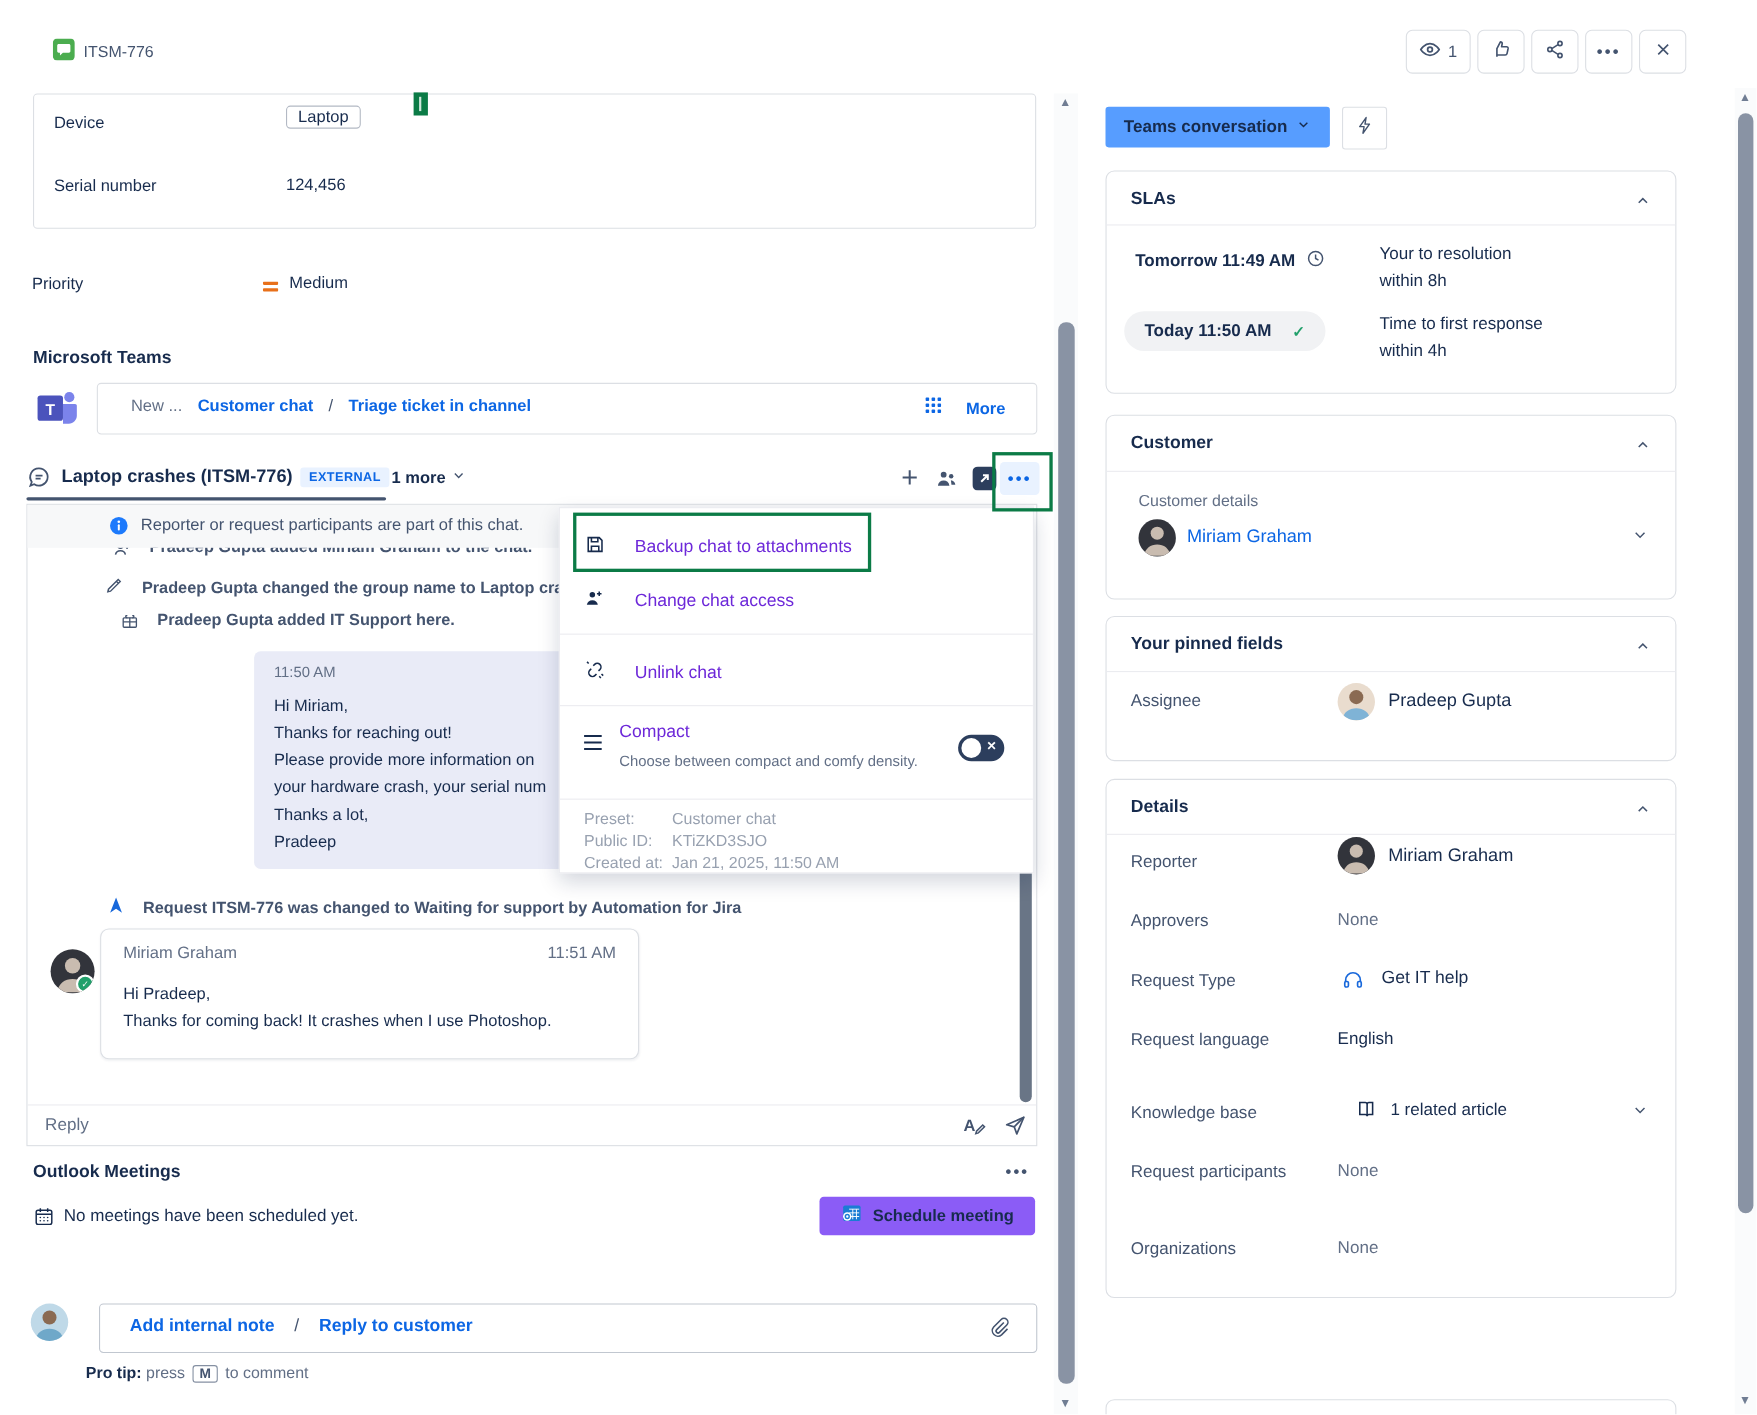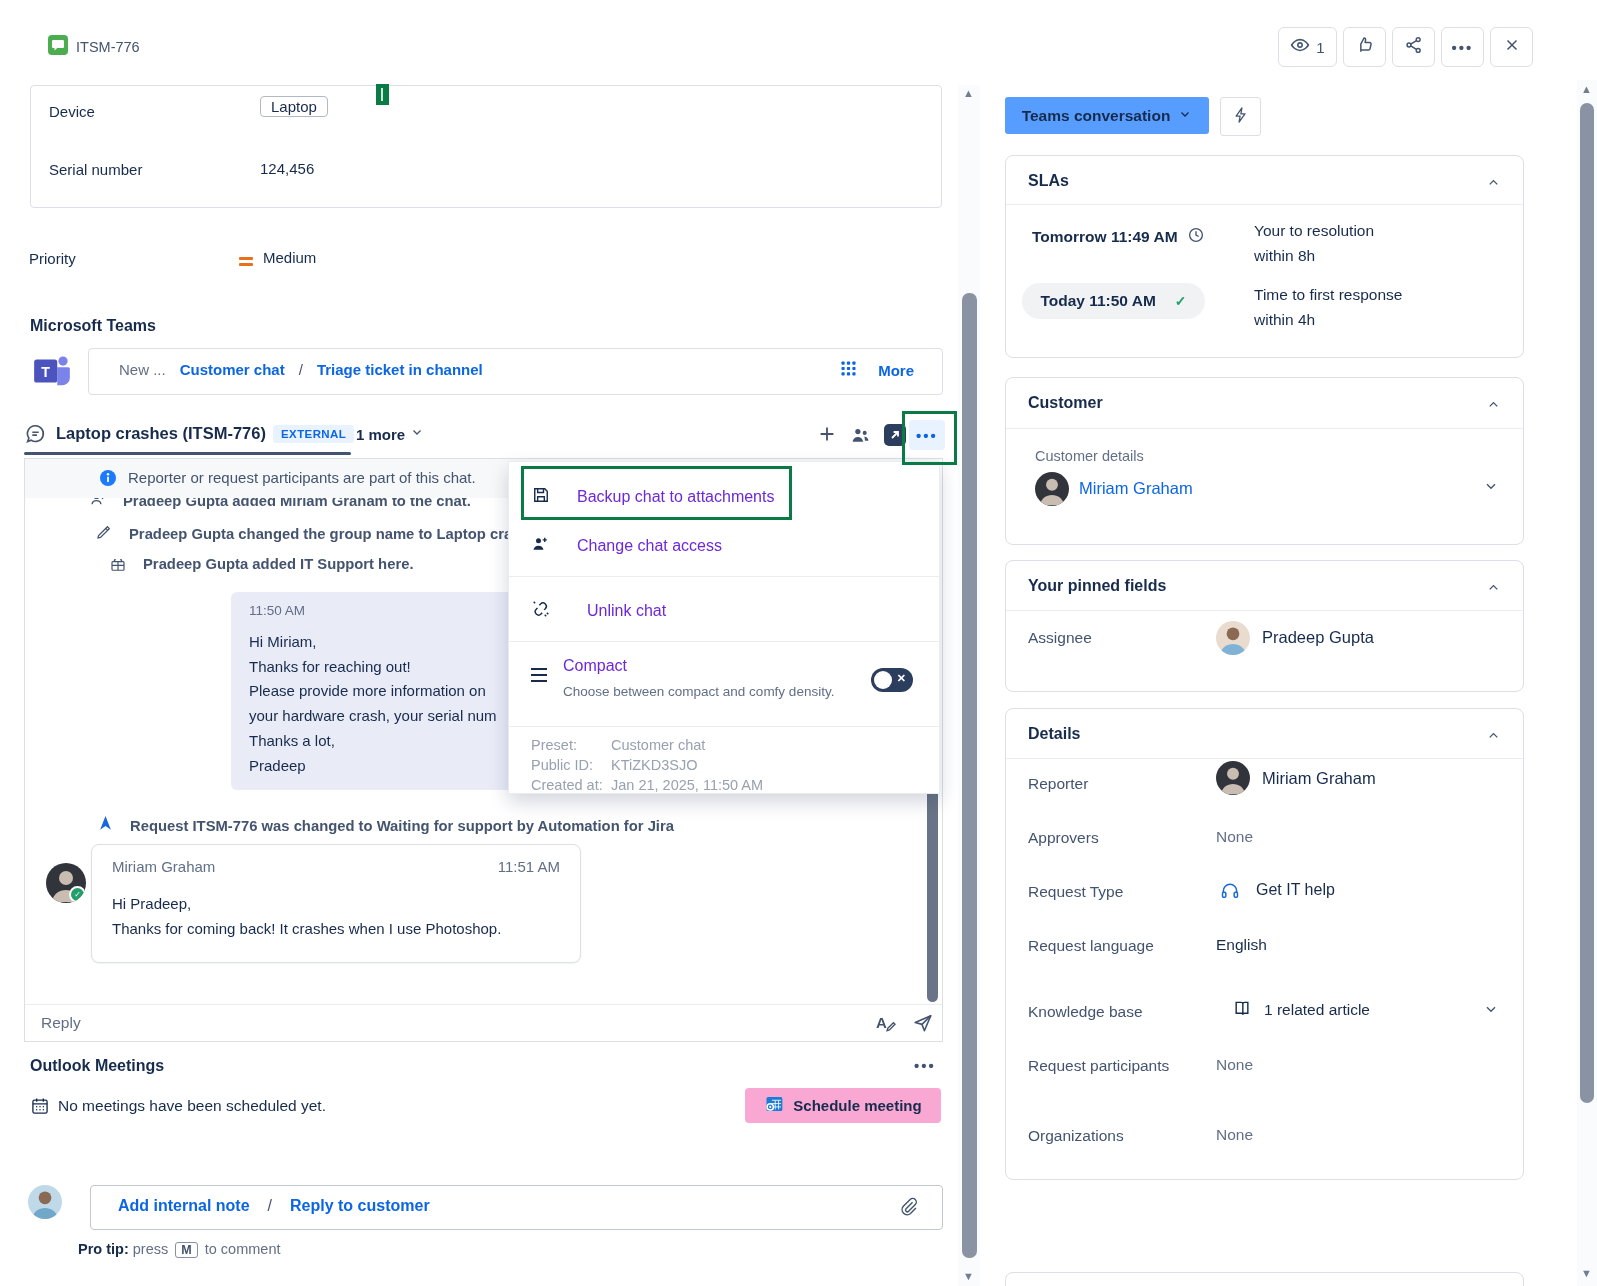--- a/index.html
+++ b/index.html
@@ -170,21 +170,21 @@
         <path d="M8 14l6-6M9.6 8H14v4.4" stroke="#fff" stroke-width="1.8" fill="none"></path>
       </svg>
   </span>
   <div class="abs" style="left:909px;top:420px;width:36px;height:30px;background:#E9F2FF;border-radius:4px;display:flex;align-items:center;justify-content:center;cursor:pointer">
     <span class="dots">•••</span>
   </div>
   <div class="anno" style="left:902px;top:411px;width:49px;height:48px"></div>
 
   <div class="abs" style="left:24px;top:458px;width:917px;height:582px;border:1px solid #DCDFE4;background:#fff">
 
-    <div class="abs" style="left:64px;top:31px;z-index:1;display:flex;gap:16px;align-items:center">
+    <div class="abs" style="left:77px;top:31px;z-index:1;display:flex;gap:16px;align-items:flex-start">
       <span><svg width="18" height="18" viewBox="0 0 24 24" fill="none" stroke="#44546F" stroke-width="1.8">
             <circle cx="10" cy="8" r="3.2"></circle>
             <path d="M4 19c.5-3 3-4.8 6-4.8s5.5 1.8 6 4.8M18 6v6M15 9h6"></path>
           </svg></span>
       <span class="sys-text">Pradeep Gupta added Miriam Graham to the chat.</span>
     </div>
 
     <div class="abs" style="left:0;top:0;width:915px;height:39px;background:#F7F8F9;z-index:2">
       <span class="abs" style="left:74px;top:10px">
         <svg width="18" height="18" viewBox="0 0 18 18">
@@ -273,21 +273,21 @@
     </div>
     <div class="abs" style="left:22px;top:72px;display:flex;gap:26px;align-items:center;cursor:pointer">
       <span><svg width="20" height="20" viewBox="0 0 24 24">
             <circle cx="9" cy="8" r="3" fill="#172B4D"></circle>
             <path d="M3 19c.4-3.2 2.9-5 6-5s5.6 1.8 6 5z" fill="#172B4D"></path>
             <path d="M16.5 4.5v5M14 7h5" stroke="#172B4D" stroke-width="1.7" fill="none"></path>
           </svg></span>
       <span class="menu-label">Change chat access</span>
     </div>
     <div class="divider" style="left:0;top:114px;width:430px"></div>
-    <div class="abs" style="left:22px;top:137px;display:flex;gap:36px;align-items:center;cursor:pointer">
+    <div class="abs" style="left:22px;top:137px;display:flex;gap:26px;align-items:center;cursor:pointer">
       <span><svg width="20" height="20" viewBox="0 0 24 24" fill="none" stroke="#172B4D" stroke-width="1.7">
             <path d="M10 7.5l1.5-1.5a4 4 0 0 1 5.7 5.7L15.7 13M13.5 16.5L12 18a4 4 0 0 1-5.7-5.7l1.5-1.5M16.5 19l1.8 1.8M19 16.5l1.8 1.8M3.2 3.2L5 5"></path>
           </svg></span>
       <span class="menu-label">Unlink chat</span>
     </div>
     <div class="divider" style="left:0;top:179px;width:430px"></div>
     <div class="abs" style="left:20px;top:205px">
       <svg width="20" height="16" viewBox="0 0 20 16" stroke="#172B4D" stroke-width="1.8">
           <path d="M2 2h16M2 8h16M2 14h16"></path>
         </svg>
@@ -317,21 +317,21 @@
           <circle cx="8" cy="13" r=".9"></circle>
           <circle cx="12" cy="13" r=".9"></circle>
           <circle cx="16" cy="13" r=".9"></circle>
           <circle cx="8" cy="16.5" r=".9"></circle>
           <circle cx="12" cy="16.5" r=".9"></circle>
           <circle cx="16" cy="16.5" r=".9"></circle>
         </g>
       </svg>
   </span>
   <span class="abs" style="left:58px;top:1097px;font-size:15.5px;color:#172B4D">No meetings have been scheduled yet.</span>
-  <div class="abs" style="left:745px;top:1088px;width:196px;height:35px;background:#f9a8d4;border-radius:4px;display:flex;align-items:center;justify-content:center;gap:9px;cursor:pointer">
+  <div class="abs" style="left:745px;top:1088px;width:196px;height:35px;background:#8b5cf6;border-radius:4px;display:flex;align-items:center;justify-content:center;gap:9px;cursor:pointer">
     <span>
       <svg width="20" height="20" viewBox="0 0 24 24">
           <rect x="3" y="3.5" width="19" height="17" rx="2" fill="#1A7CD4"></rect>
           <g stroke="#fff" stroke-width="1">
             <path d="M9.5 7.5h11M9.5 11.5h11M9.5 15.5h11M13.5 7.5v11M17.5 7.5v11"></path>
           </g>
           <circle cx="7.5" cy="15.5" r="4.6" fill="#fff"></circle>
           <circle cx="7.5" cy="15.5" r="2.1" fill="none" stroke="#1A7CD4" stroke-width="1.6"></circle>
         </svg>
     </span>

